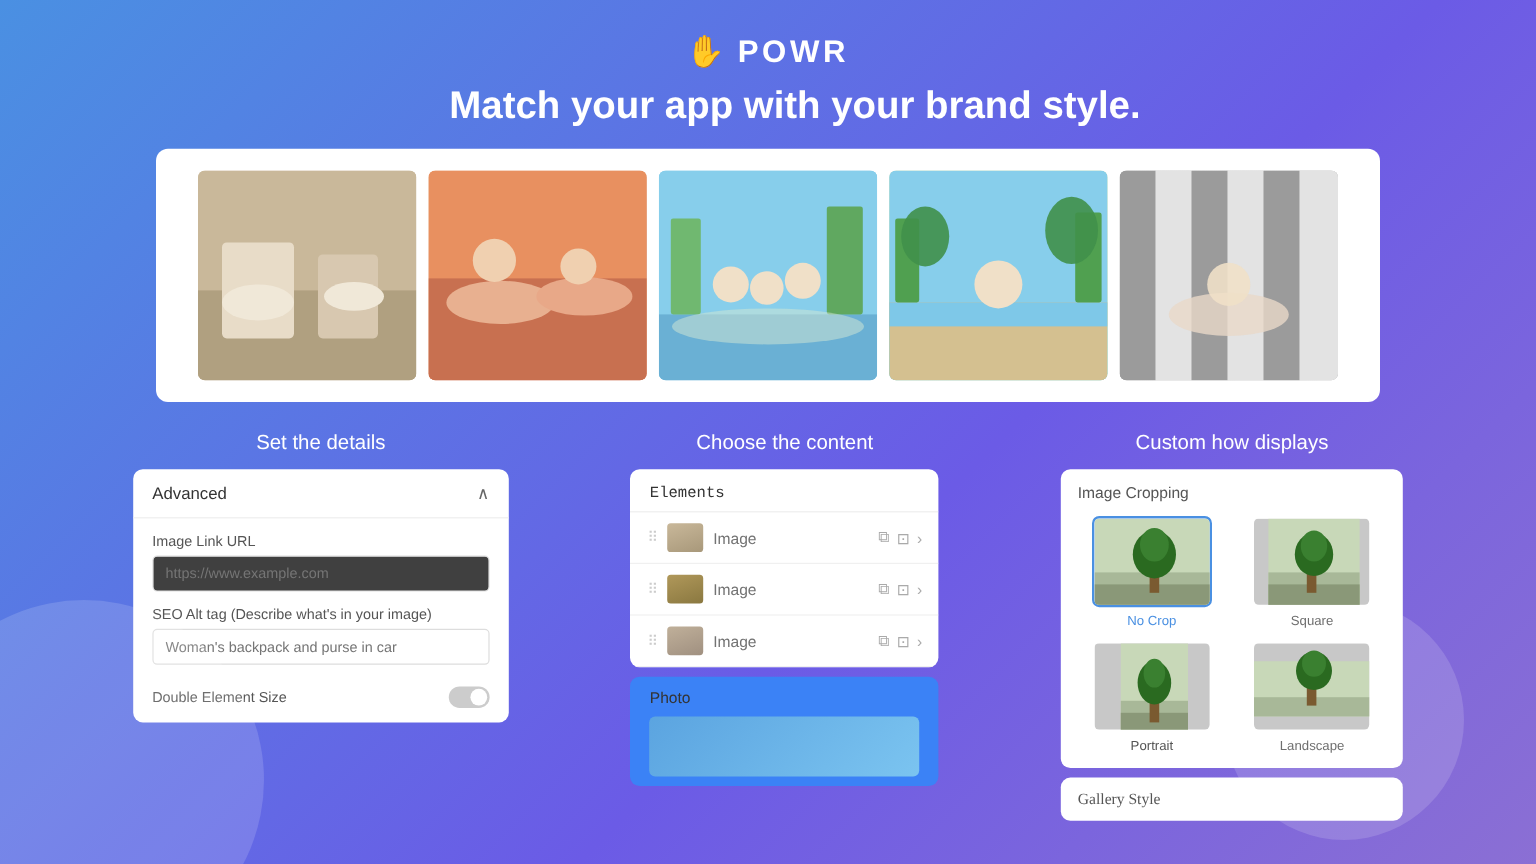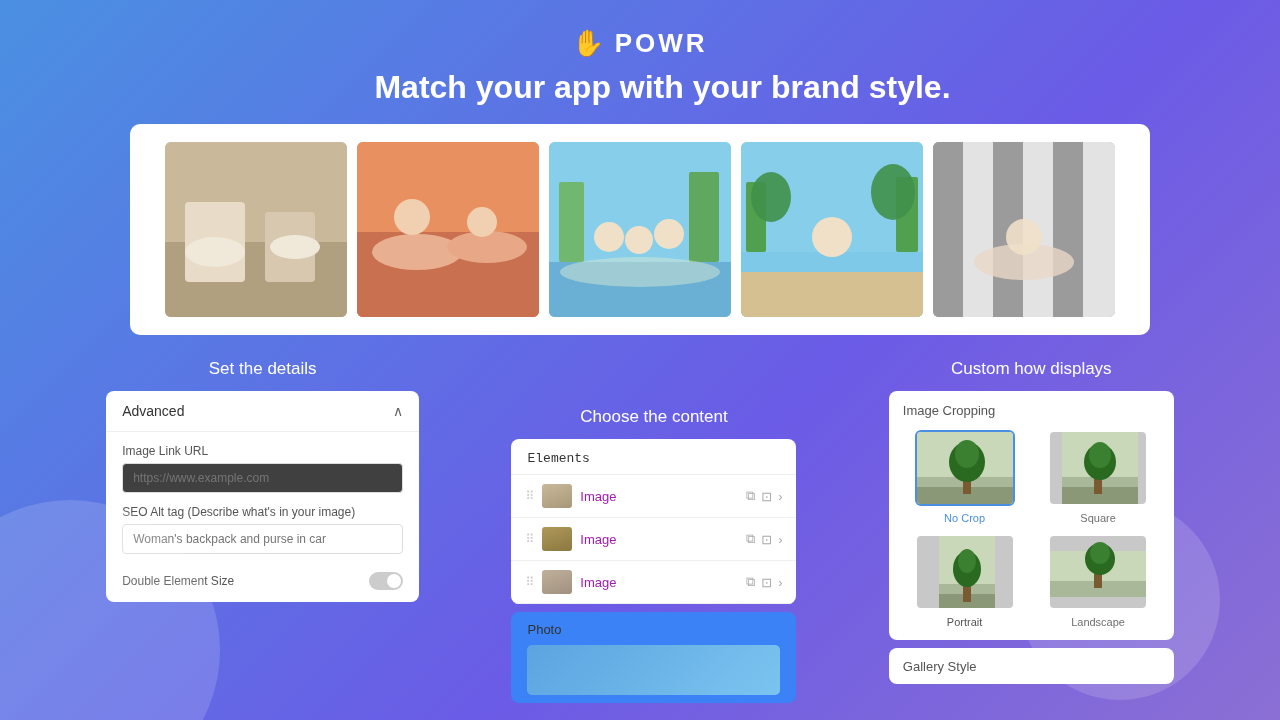--- a/index.html
+++ b/index.html
@@ -164,22 +164,21 @@
       height: 14px;
       background: white;
       border-radius: 50%;
       position: absolute;
       top: 2px;
       right: 2px;
     }
 
     
     .panel-middle {
-      width: 285px;
-      margin-top: 48px;
+      width: 257px;
     }
     .elements-card {
       background: white;
       border-radius: 8px;
       overflow: hidden;
     }
     .elements-header {
       padding: 12px 16px 8px;
       font-size: 13px;
       color: #333;
@@ -201,21 +200,21 @@
     .element-thumb {
       width: 30px;
       height: 24px;
       background: #c8b8a2;
       border-radius: 3px;
       flex-shrink: 0;
     }
     .element-name {
       flex: 1;
       font-size: 13px;
-      color: #a21caf;
+      color: #737373;
     }
     .element-actions {
       display: flex;
       gap: 6px;
       align-items: center;
     }
     .action-icon {
       color: #aaa;
       font-size: 13px;
     }
@@ -284,20 +283,21 @@
     }
     .gallery-style-bar {
       background: white;
       border-radius: 8px;
       margin-top: 8px;
       padding: 9px 14px;
     }
     .gallery-style-text {
       font-size: 13px;
       color: #555;
+      font-family: Liberation Serif, serif;
     }
 
     
     .bg-shape {
       position: absolute;
       border-radius: 50%;
       opacity: 0.15;
       pointer-events: none;
     }
     .bg-shape-1 {

